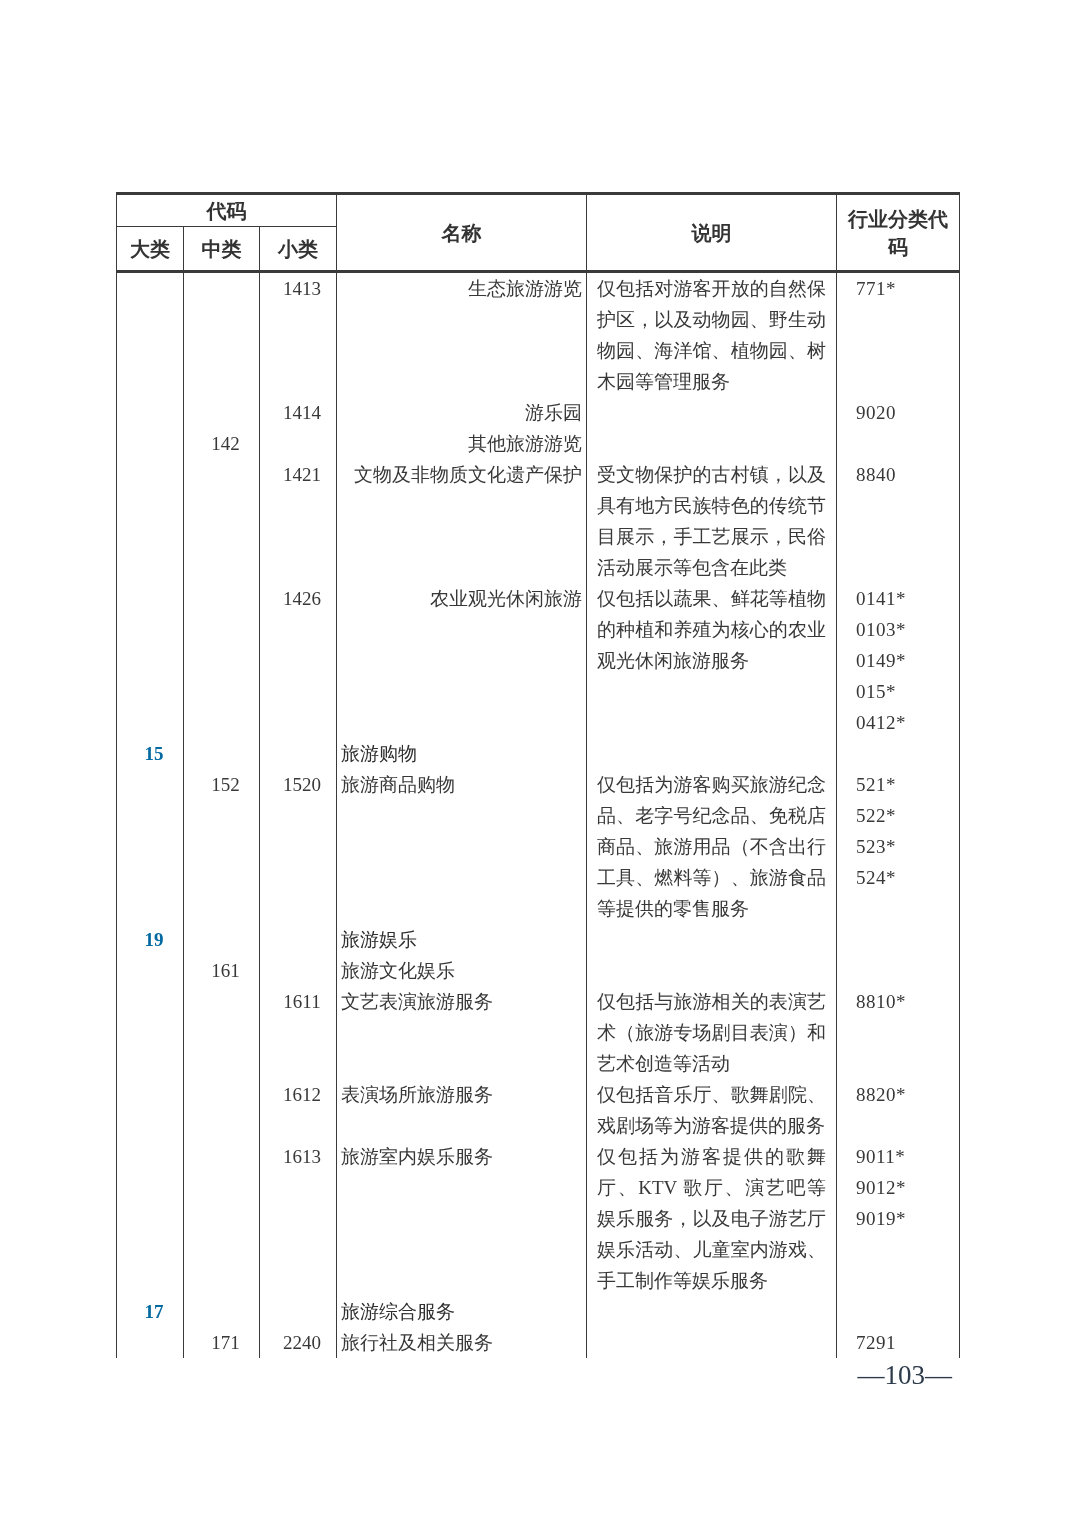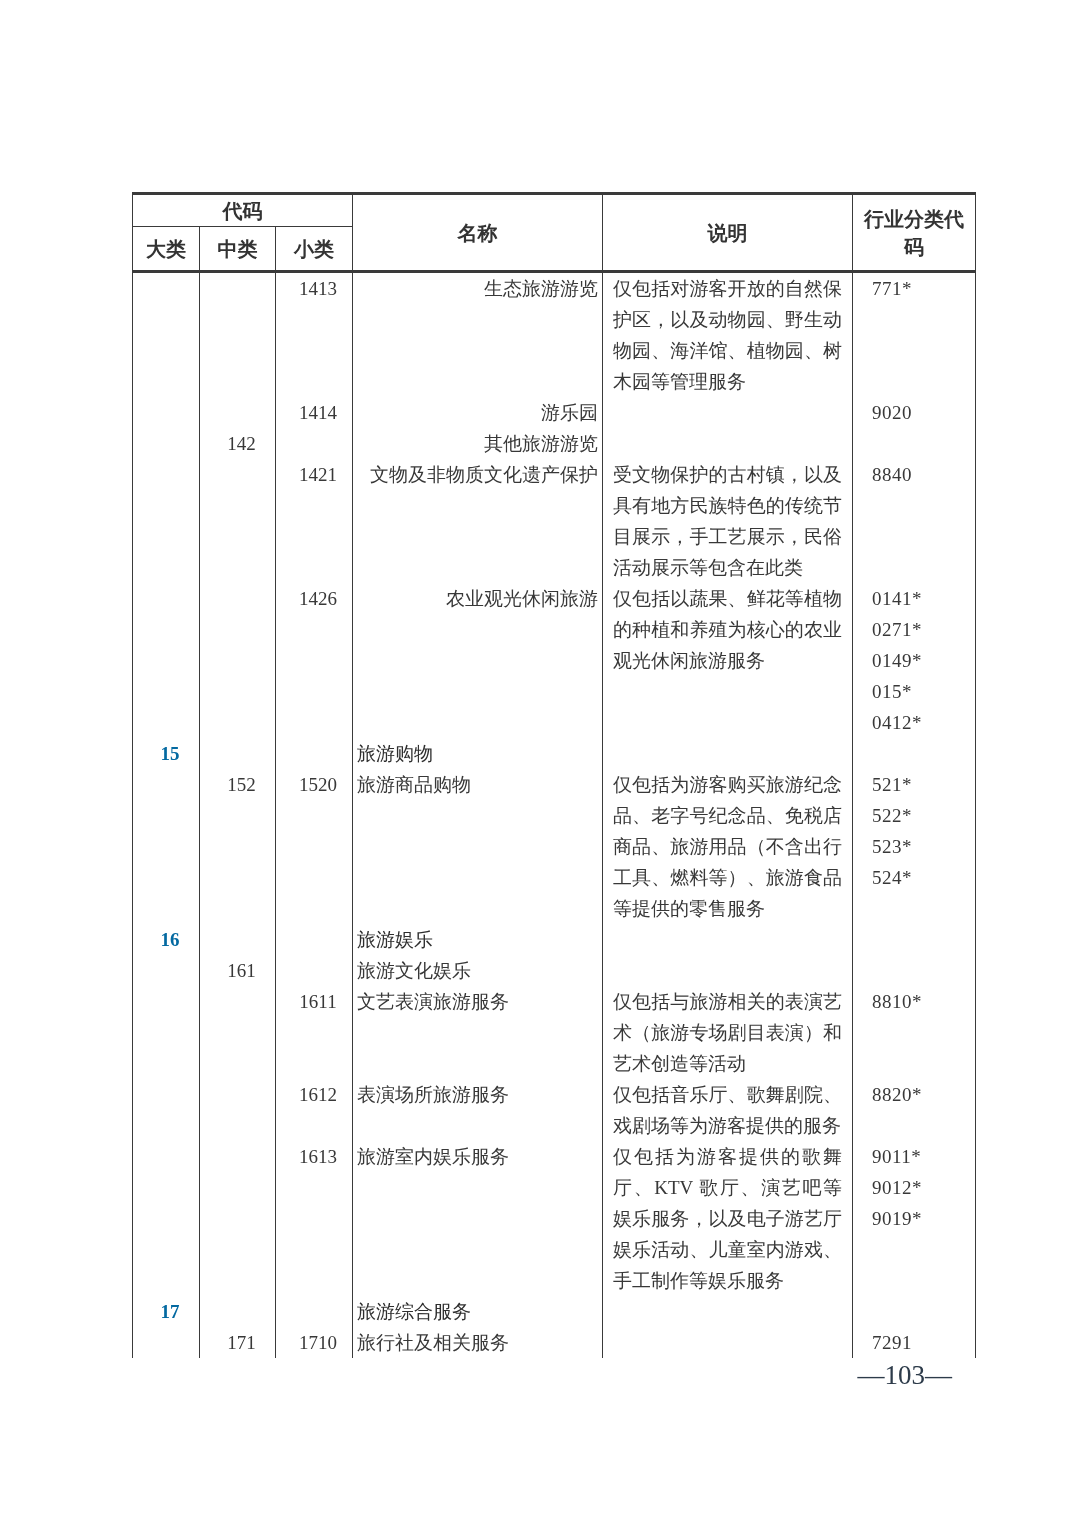--- a/index.html
+++ b/index.html
@@ -15,21 +15,21 @@
     position: relative;
     width: 1080px;
     height: 1527px;
     background: var(--bg);
     overflow: hidden;
     margin: 0 auto;
     color: var(--ink);
   }
   .htable {
     position: absolute;
-    left: 132px;
+    left: 116px;
     top: 192px;
     width: 843px;
     border-collapse: collapse;
     table-layout: fixed;
     border-top: 3px solid var(--line);
     color: var(--ink);
   }
   .htable th, .htable td {
     border-left: 1.5px solid var(--line);
     border-right: 1.5px solid var(--line);
@@ -152,21 +152,21 @@
           </td>
   </tr>
         <tr>
     <td class="c-num"></td>
     <td class="c-num"></td>
     <td class="c-num">1426</td>
     <td class="c-name ns-center">农业观光休闲旅游</td>
     <td class="c-desc">仅包括以蔬果、鲜花等植物的种植和养殖为核心的农业观光休闲旅游服务</td>
     <td class="c-codes">
             <div class="code-line">0141*</div>
-            <div class="code-line">0271*</div>
+            <div class="code-line">0103*</div>
             <div class="code-line">0149*</div>
             <div class="code-line">015*</div>
             <div class="code-line">0412*</div>
           </td>
   </tr>
         <tr class="row-bold">
     <td class="c-num">15</td>
     <td class="c-num"></td>
     <td class="c-num"></td>
     <td class="c-name ns-bold">旅游购物</td>
@@ -180,21 +180,21 @@
     <td class="c-name ns-indent1">旅游商品购物</td>
     <td class="c-desc">仅包括为游客购买旅游纪念品、老字号纪念品、免税店商品、旅游用品（不含出行工具、燃料等）、旅游食品等提供的零售服务</td>
     <td class="c-codes">
             <div class="code-line">521*</div>
             <div class="code-line">522*</div>
             <div class="code-line">523*</div>
             <div class="code-line">524*</div>
           </td>
   </tr>
         <tr class="row-bold">
-    <td class="c-num">16</td>
+    <td class="c-num">19</td>
     <td class="c-num"></td>
     <td class="c-num"></td>
     <td class="c-name ns-bold">旅游娱乐</td>
     <td class="c-desc"></td>
     <td class="c-codes"></td>
   </tr>
         <tr>
     <td class="c-num"></td>
     <td class="c-num">161</td>
     <td class="c-num"></td>
@@ -238,21 +238,21 @@
     <td class="c-num">17</td>
     <td class="c-num"></td>
     <td class="c-num"></td>
     <td class="c-name ns-bold">旅游综合服务</td>
     <td class="c-desc"></td>
     <td class="c-codes"></td>
   </tr>
         <tr>
     <td class="c-num"></td>
     <td class="c-num">171</td>
-    <td class="c-num">1710</td>
+    <td class="c-num">2240</td>
     <td class="c-name ns-indent1">旅行社及相关服务</td>
     <td class="c-desc"></td>
     <td class="c-codes">
             <div class="code-line">7291</div>
           </td>
   </tr>
       </tbody>
   </table>
 
   <div class="page-number">—103—</div>

